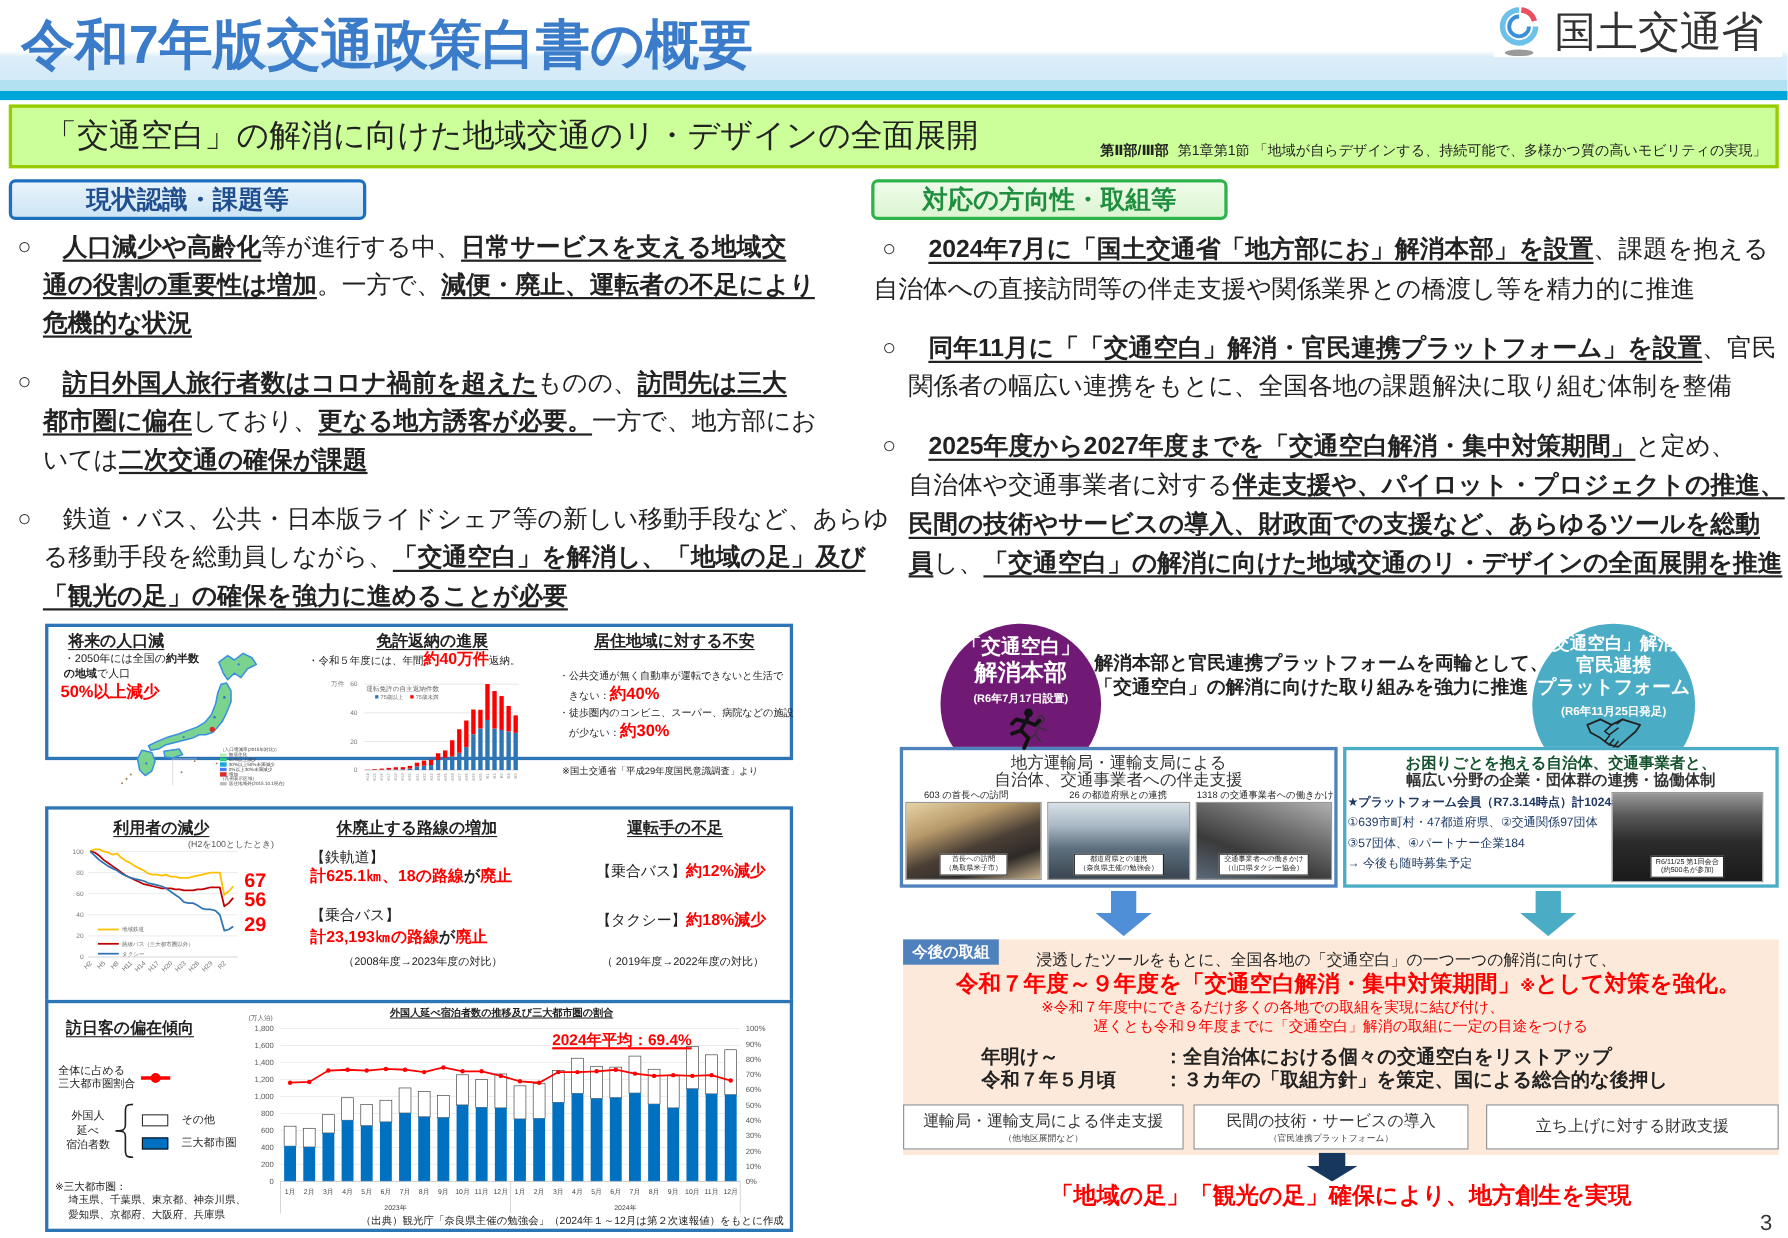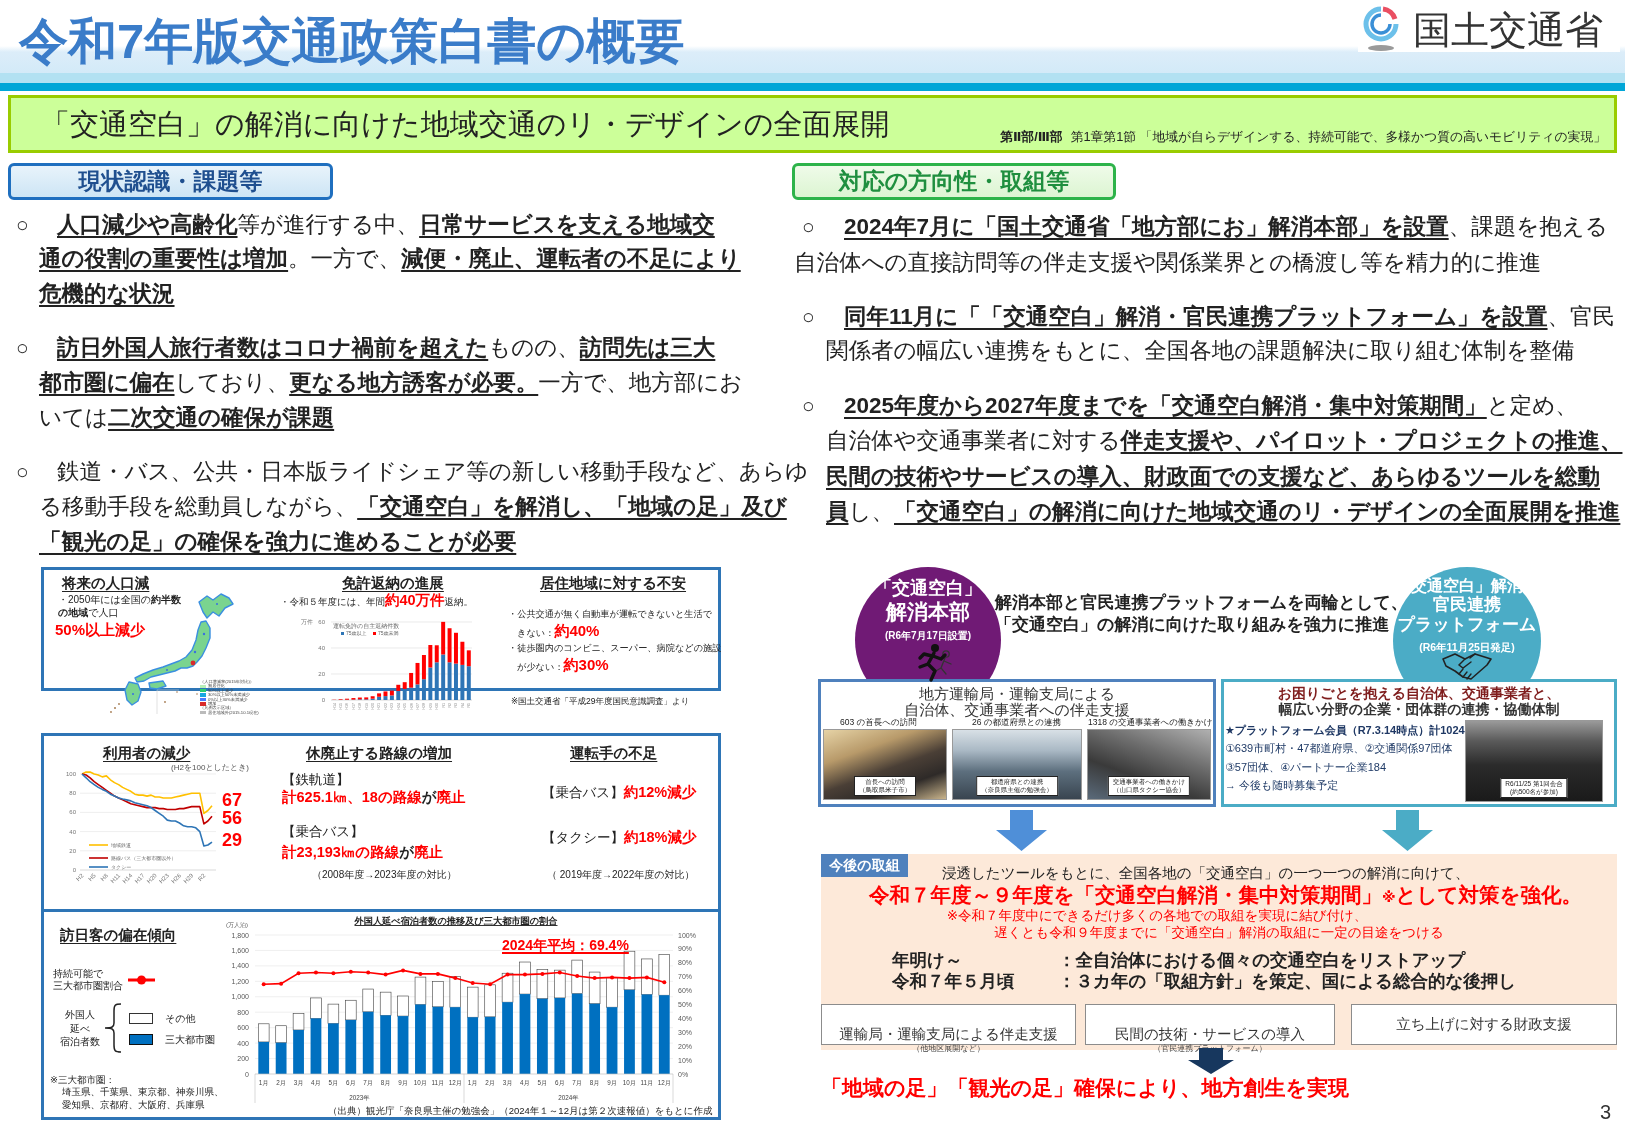--- a/index.html
+++ b/index.html
@@ -26,21 +26,21 @@
 .lgd{position:absolute;font-size:4.2px;line-height:4.4px;color:#444;white-space:nowrap}
 .lgd i{display:inline-block;width:6px;height:3.4px;margin-right:2px;vertical-align:middle}
 .c1{background:#b8f0b8}.c2{background:#2ecc71}.c3{background:#19a7e0}.c4{background:#4a7bff}.c5{background:#d92b2b}.c6{background:#bbb}
 .circle{position:absolute;border-radius:50%;color:#fff;font-weight:bold;text-align:center}
 .circle .t{position:absolute;left:-10px;right:-10px;white-space:nowrap}
 .dbox{position:absolute;top:679px;height:128px;background:#fff;z-index:2}
 .photo{position:absolute;top:47px;height:71px;border:1px solid #999;overflow:hidden}
 .cap{position:absolute;left:50%;transform:translateX(-50%);bottom:3px;background:#fff;border:1px solid #222;font-size:6.5px;line-height:8px;padding:1px 4px;text-align:center;white-space:nowrap;color:#222}
 .future{position:absolute;left:821px;top:854px;width:796px;height:196px;background:#fde9d9}
 .measure{position:absolute;top:150px;height:41px;background:#fff;border:1px solid #8c8c8c;text-align:center;color:#333}
-.measure .ml{font-size:14.5px;line-height:20px;margin-top:19px;white-space:nowrap}
+.measure .ml{font-size:14.5px;line-height:20px;margin-top:5px;white-space:nowrap}
 .measure .ms{font-size:8px;line-height:10px;color:#444;white-space:nowrap}
 </style>
 </head>
 <body>
 
 <div class="band"></div>
 <h1 class="title">令和7年版交通政策白書の概要</h1>
 <div class="logo">
   <svg class="a" style="left:2px;top:2px" width="42" height="48" viewBox="0 0 42 48">
     <path d="M21 5 A15 15 0 1 0 36 20" fill="none" stroke="#6cc0ea" stroke-width="5"></path>
@@ -275,21 +275,21 @@
   <div class="sm" style="left:268px;top:132px;font-size:10px;line-height:14px">（2008年度→2023年度の対比）</div>
 
   <div class="pt" style="left:526px;top:7px">運転手の不足</div>
   <div class="sm" style="left:498px;top:46px;font-size:13.5px;line-height:20px"><span>【乗合バス】</span><span class="red" style="font-size:14.5px">約12%減少</span></div>
   <div class="sm" style="left:498px;top:91px;font-size:13.5px;line-height:20px"><span>【タクシー】</span><span class="red" style="font-size:14.5px">約18%減少</span></div>
   <div class="sm" style="left:503px;top:132px;font-size:10px;line-height:14px">（ 2019年度→2022年度の対比）</div>
 </section>
 
 <section class="panel" style="top:909px;height:211px">
   <div class="pt" style="left:16px;top:13px">訪日客の偏在傾向</div>
-  <div class="sm" style="left:9px;top:55px;font-size:10px;line-height:13px">持続可能で</div>
+  <div class="sm" style="left:9px;top:55px;font-size:10px;line-height:13px">全体に占める</div>
   <div class="sm" style="left:9px;top:67px;font-size:10px;line-height:13px">三大都市圏割合</div>
   <svg class="a" style="left:84px;top:63px" width="27" height="10">
       <line x1="0" y1="5" x2="27" y2="5" stroke="#ff0000" stroke-width="3"></line>
       <circle cx="13.5" cy="5" r="4.5" fill="#ff0000"></circle>
     </svg>
   <div class="a" style="left:11px;top:96px;width:50px;text-align:center;font-size:10px;line-height:13.5px">
     <div>外国人</div>
     <div>延べ</div>
     <div>宿泊者数</div>
   </div>
@@ -492,21 +492,21 @@
   </div>
   <div class="photo" style="left:266px;width:124px;background:linear-gradient(200deg,#b0b0b0 0%,#6e6e6e 35%,#3a3a3a 65%,#5a6a7a 100%)">
     <div class="cap">
         <div>交通事業者への働きかけ</div>
         <div>（山口県タクシー協会）</div>
       </div>
   </div>
 </div>
 
 <div class="dbox" style="left:1221px;width:396px;border:3px solid #4bacc6">
-  <div class="a" style="left:0;right:0;top:2px;text-align:center;font-size:14px;line-height:18px;font-weight:bold;color:#7f1d1d;white-space:nowrap">お困りごとを抱える自治体、交通事業者と、</div>
+  <div class="a" style="left:0;right:0;top:2px;text-align:center;font-size:14px;line-height:18px;font-weight:bold;color:#14532d;white-space:nowrap">お困りごとを抱える自治体、交通事業者と、</div>
   <div class="a" style="left:0;right:0;top:18px;text-align:center;font-size:14px;line-height:18px;font-weight:bold;color:#333;white-space:nowrap">幅広い分野の企業・団体群の連携・協働体制</div>
   <div class="sm" style="left:1px;top:40px;font-size:11px;line-height:16px;font-weight:bold;color:#1f3864">★プラットフォーム会員（R7.3.14時点）計1024者</div>
   <div class="sm" style="left:1px;top:58px;font-size:11px;line-height:16px;color:#1f3a66">①639市町村・47都道府県、②交通関係97団体</div>
   <div class="sm" style="left:1px;top:77px;font-size:11px;line-height:16px;color:#1f3a66">③57団体、④パートナー企業184</div>
   <div class="sm" style="left:1px;top:95px;font-size:11px;line-height:16px;color:#1f3a66">→ 今後も随時募集予定</div>
   <div class="photo" style="left:241px;top:38px;width:138px;height:82px;background:linear-gradient(180deg,#9a9a9a 0%,#5a5a5a 25%,#2b2b2b 55%,#1a1a1a 100%)">
     <div class="cap">
         <div>R6/11/25 第1回会合</div>
         <div>(約500名が参加)</div>
       </div>
@@ -538,14 +538,14 @@
     <div class="ml">民間の技術・サービスの導入</div>
     <div class="ms">（官民連携プラットフォーム）</div>
   </div>
   <div class="measure" style="left:530px;width:266px">
     <div class="ml" style="margin-top:9px">立ち上げに対する財政支援</div>
   </div>
 </div>
 <svg class="a" style="left:1188px;top:1048px" width="46" height="26" viewBox="0 0 46 26">
     <path d="M11 0 H35 V12 H46 L23 26 L0 12 H11 Z" fill="#17375e"></path>
   </svg>
-<div class="a red" style="left:821px;width:796px;top:1075px;text-align:left;font-size:21px;line-height:26px;white-space:nowrap">「地域の足」「観光の足」確保により、地方創生を実現</div>
+<div class="a red" style="left:821px;width:796px;top:1075px;text-align:center;font-size:21px;line-height:26px;white-space:nowrap">「地域の足」「観光の足」確保により、地方創生を実現</div>
 <div class="a" style="left:1600px;top:1099px;font-size:20px;line-height:26px;color:#333">3</div>
 
 </body></html>

